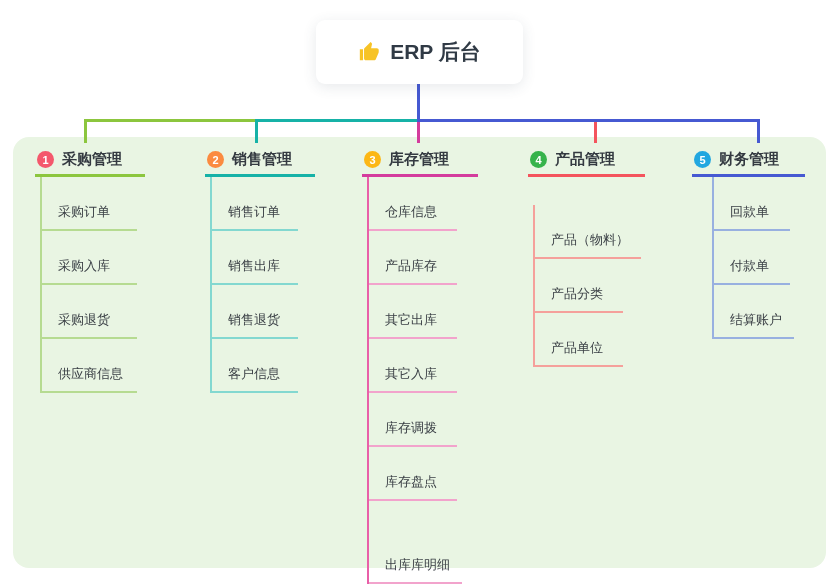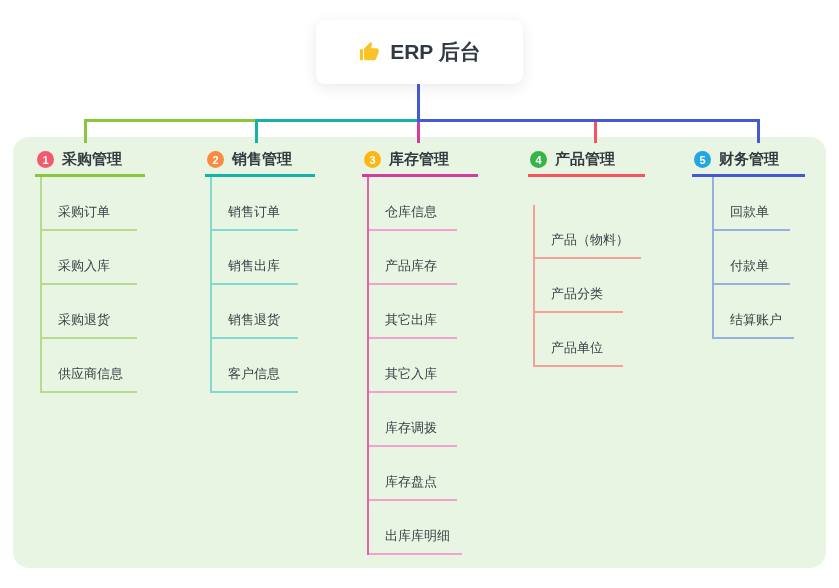--- a/index.html
+++ b/index.html
@@ -187,21 +187,21 @@
           </li>
           <li style="border-bottom-color: rgb(242, 163, 204); min-width: 88px;">
             <span>其它入库</span>
           </li>
           <li style="border-bottom-color: rgb(242, 163, 204); min-width: 88px;">
             <span>库存调拨</span>
           </li>
           <li style="border-bottom-color: rgb(242, 163, 204); min-width: 88px;">
             <span>库存盘点</span>
           </li>
-          <li style="border-bottom-color: rgb(242, 163, 204); min-width: 88px;">
+          <li style="border-bottom-color: rgb(242, 163, 204); min-width: 88px; margin-top: 29px;">
             <span>出库库明细</span>
           </li>
         </ul>
   </div>
 
   <div class="branch" style="left: 528px;">
     <div class="branch-title" style="width: 117px; border-bottom-color: rgb(244, 84, 93);">
       <span class="badge" style="background: rgb(54, 179, 75);">4</span>
       <span class="branch-label">产品管理</span>
     </div>

